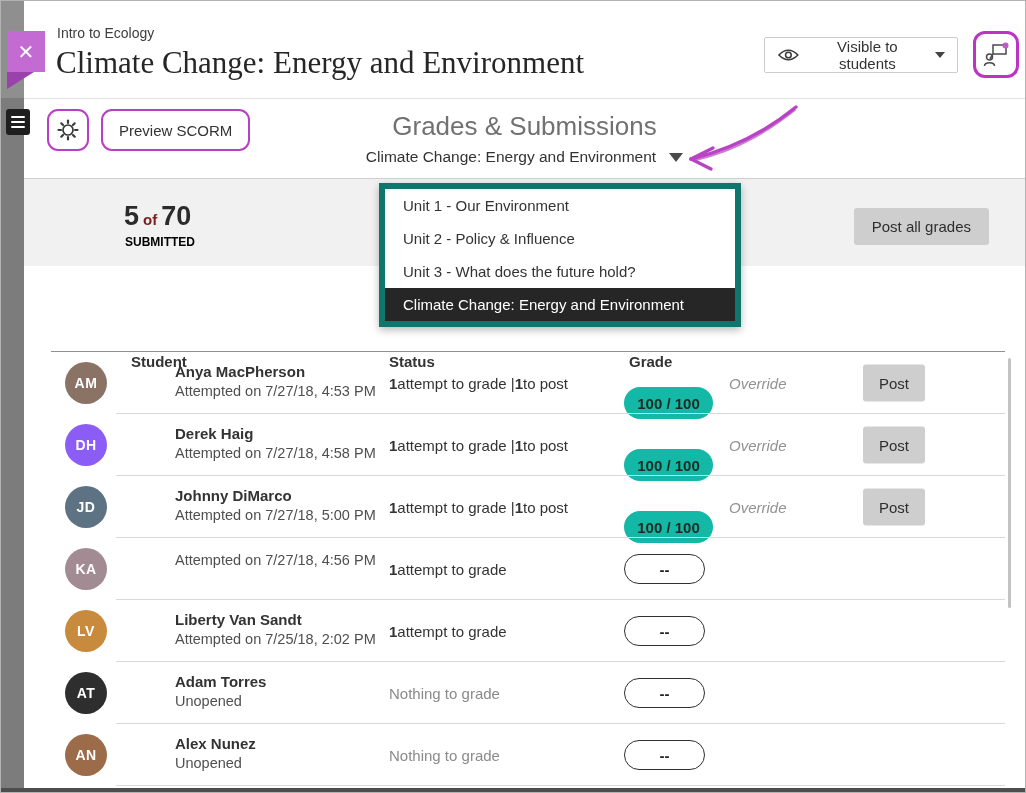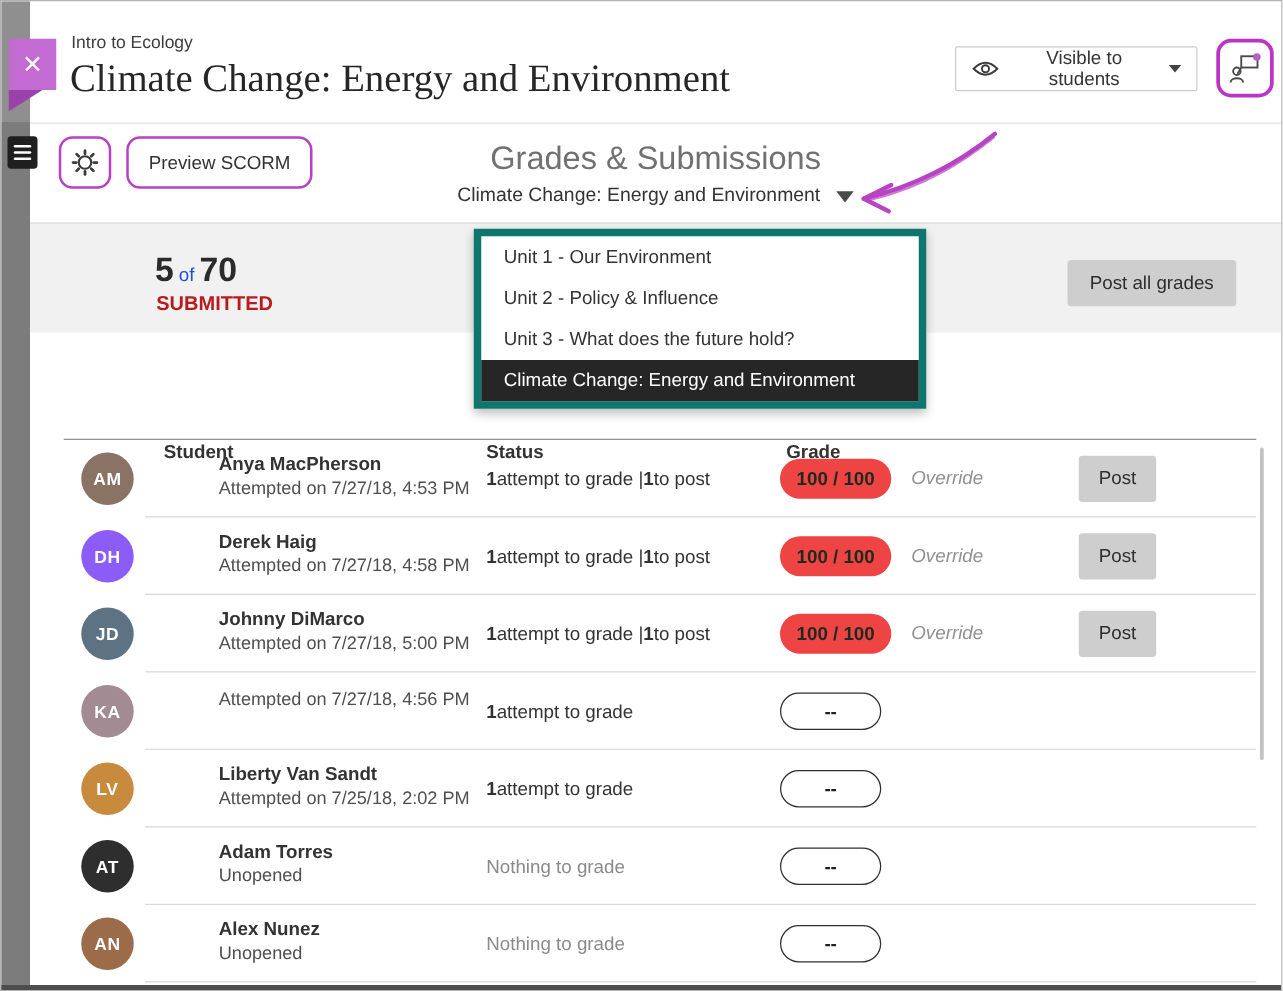--- a/index.html
+++ b/index.html
@@ -46,22 +46,22 @@
   .section-title{position:absolute;left:23px;right:0;top:110px;text-align:center;font-size:26px;
     color:#717171;font-weight:400;}
   .content-selector{position:absolute;left:23px;right:0;top:147px;display:flex;justify-content:center;
     align-items:center;gap:13px;font-size:15.5px;color:#333;cursor:pointer;}
   .content-selector .caret-down{border-left-width:7px;border-right-width:7px;border-top:9px solid #4a4a4a;}
   .toolbar-divider{position:absolute;left:23px;right:0;top:177px;border-top:1px solid #d0d0d0;}
 
   
   .stats-band{position:absolute;left:23px;right:0;top:178px;height:87px;background:#f1f1f1;}
   .stats-numbers{position:absolute;left:100px;top:22px;font-size:27px;font-weight:700;color:#2b2b2b;}
-  .stats-numbers .of{font-size:15px;font-weight:400;color:#1d4ed8;padding:0 4px;}
-  .submitted-label{position:absolute;left:101px;top:56px;font-size:16px;font-weight:600;color:#b91c1c;}
+  .stats-numbers .of{font-size:15px;font-weight:700;color:#7f1d1d;padding:0 4px;}
+  .submitted-label{position:absolute;left:101px;top:56px;font-size:12px;font-weight:600;color:#000000;}
   .post-all-btn{position:absolute;right:36px;top:29px;height:37px;padding:0 18px;background:#cecece;
     border:none;border-radius:3px;font-size:15px;color:#2e2e2e;cursor:pointer;}
 
   
   .dropdown-menu{position:absolute;left:378px;top:182px;width:362px;background:#fff;
     border:6px solid #0f766e;box-shadow:0 3px 8px rgba(0,0,0,0.28);z-index:80;box-sizing:border-box;}
   .menu-item{height:33px;line-height:33px;padding:0 18px;font-size:15px;color:#333;cursor:pointer;}
   .menu-item.selected{background:#262626;color:#fff;}
 
   
@@ -80,21 +80,21 @@
   .name{font-size:15px;font-weight:700;color:#333;display:flex;align-items:center;gap:6px;}
   .flag-icon{display:none;line-height:0;}
   .detail{font-size:14.5px;color:#4f4f4f;margin-top:3px;}
   .status{position:absolute;left:365px;top:0;height:100%;display:flex;align-items:center;
     font-size:15px;color:#333;font-weight:400;}
   .status.muted{color:#8a8a8a;}
   .status b{font-weight:700;}
   .pill{position:absolute;left:600px;top:50%;transform:translateY(-50%);width:89px;height:32px;
     border-radius:17px;display:flex;align-items:center;justify-content:center;font-size:15px;
     font-weight:700;box-sizing:border-box;cursor:pointer;border:none;}
-  .pill.green{background:#ef4444;color:#1d2a20;}
+  .pill.green{background:#14b8a6;color:#1d2a20;margin-top:20px;}
   .pill.empty{background:#fff;border:1px solid #2f2f2f;width:81px;height:30px;color:#222;}
   .override{position:absolute;left:705px;top:50%;transform:translateY(-50%);font-style:italic;
     font-size:15px;color:#919191;}
   .post-btn{position:absolute;left:839px;top:50%;transform:translateY(-50%);width:62px;height:37px;
     background:#cecece;border:none;border-radius:3px;font-size:15px;color:#2e2e2e;cursor:pointer;}
 
   .scrollbar-thumb{position:absolute;right:14px;top:357px;width:3px;height:250px;background:#c2c2c2;
     border-radius:2px;}
   .bottom-band{position:absolute;left:0;right:0;bottom:0;height:4px;background:#4d4d4d;z-index:5;}
 </style>

